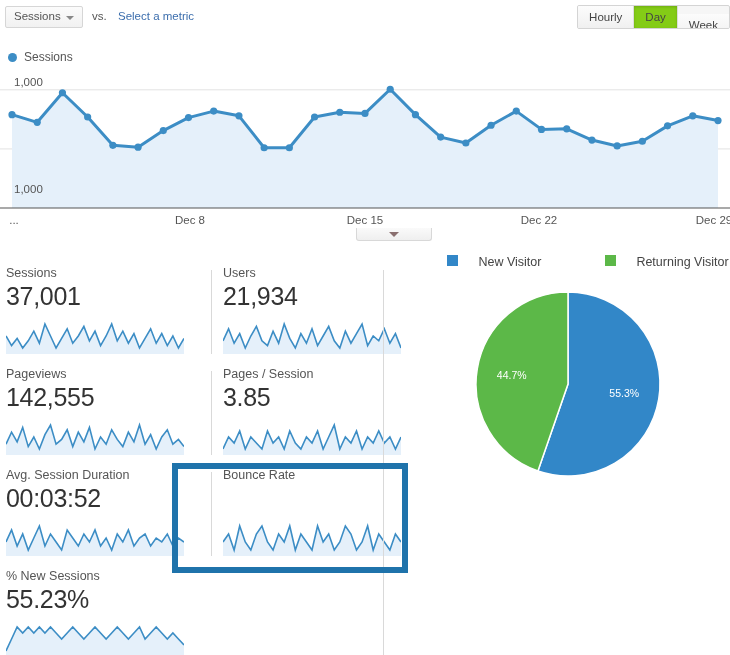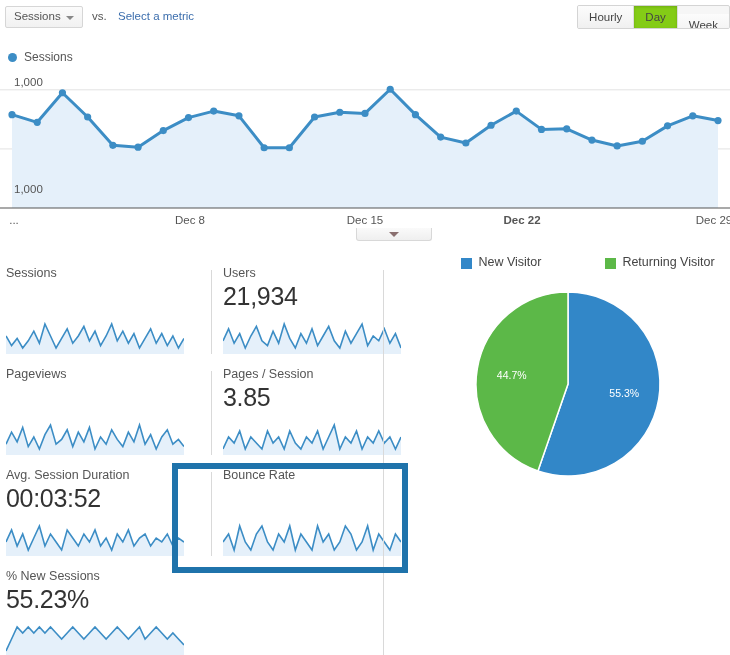--- a/index.html
+++ b/index.html
@@ -215,21 +215,21 @@
     width: 330px; height: 250px;
   }
   #pie-legend {
     position: absolute;
     left: 0; top: 5px;
     width: 330px;
     display: flex;
     justify-content: center;
     gap: 18px;
   }
-  .plegend-item { display: flex; align-items: flex-end; gap: 6px; padding-left: 46px; }
+  .plegend-item { display: flex; align-items: flex-start; gap: 20px; padding-left: 46px; }
   .plegend-swatch { width: 11px; height: 11px; }
   .plegend-text { font-size: 12.5px; color: #444; }
   #pie-svg { position: absolute; left: 0; top: 26px; }
   .pie-pct {
     fill: #ffffff;
     font-family: "Liberation Sans", sans-serif;
     font-size: 10.5px;
   }
 </style>
 </head>
@@ -291,50 +291,52 @@
     <circle cx="617.1428571428571" cy="77.95454545454545" r="3.6" fill="#3c8dc5"></circle>
     <circle cx="642.3571428571429" cy="73.22727272727272" r="3.6" fill="#3c8dc5"></circle>
     <circle cx="667.5714285714286" cy="57.86363636363636" r="3.6" fill="#3c8dc5"></circle>
     <circle cx="692.7857142857143" cy="47.81818181818181" r="3.6" fill="#3c8dc5"></circle>
     <circle cx="718" cy="52.54545454545455" r="3.6" fill="#3c8dc5"></circle>
   </svg>
 <div id="chart-xaxis">
     <div class="xtick" style="left: 14px; top: 2px;">...</div>
     <div class="xtick" style="left: 190px; top: 2px;">Dec 8</div>
     <div class="xtick" style="left: 365px; top: 2px;">Dec 15</div>
-    <div class="xtick" style="left: 522px; top: 2px; font-weight: bold;">Dec 22</div>
+    <div class="xtick" style="left: 539px; top: 2px;">Dec 22</div>
     <div class="xtick" style="left: 714px; top: 2px;">Dec 29</div>
   </div>
 
 <div id="collapse-handle">
   <span class="tri"></span>
 </div>
 
 <div id="metrics">
     <div class="metric-row">
       <div class="metric-card col0">
         <div class="mlabel">Sessions</div>
+        <div class="mvalue">37,001</div>
         <div class="spark"><svg width="178" height="34" viewBox="0 0 178 34" preserveAspectRatio="none">
             <path d="M 0 16 L 5.5625 25.6 L 11.125 18.4 L 16.6875 28 L 22.25 20.8 L 27.8125 11.200000000000003 L 33.375 23.2 L 38.9375 4 L 44.5 16 L 50.0625 28 L 55.625 18.4 L 61.1875 8.799999999999997 L 66.75 23.2 L 72.3125 16 L 77.875 6.399999999999999 L 83.4375 20.8 L 89 11.200000000000003 L 94.5625 25.6 L 100.125 16 L 105.6875 4 L 111.25 20.8 L 116.8125 11.200000000000003 L 122.375 23.2 L 127.9375 13.600000000000001 L 133.5 28 L 139.0625 18.4 L 144.625 8.799999999999997 L 150.1875 23.2 L 155.75 13.600000000000001 L 161.3125 25.6 L 166.875 16 L 172.4375 28 L 178 18.4 L 178 34 L 0 34 Z" fill="#e5f0fa"></path>
             <path d="M 0 16 L 5.5625 25.6 L 11.125 18.4 L 16.6875 28 L 22.25 20.8 L 27.8125 11.200000000000003 L 33.375 23.2 L 38.9375 4 L 44.5 16 L 50.0625 28 L 55.625 18.4 L 61.1875 8.799999999999997 L 66.75 23.2 L 72.3125 16 L 77.875 6.399999999999999 L 83.4375 20.8 L 89 11.200000000000003 L 94.5625 25.6 L 100.125 16 L 105.6875 4 L 111.25 20.8 L 116.8125 11.200000000000003 L 122.375 23.2 L 127.9375 13.600000000000001 L 133.5 28 L 139.0625 18.4 L 144.625 8.799999999999997 L 150.1875 23.2 L 155.75 13.600000000000001 L 161.3125 25.6 L 166.875 16 L 172.4375 28 L 178 18.4" fill="none" stroke="#3c8dc5" stroke-width="1.6"></path>
           </svg></div>
       </div>
       <div class="metric-card col1">
         <div class="sep"></div>
         <div class="mlabel">Users</div>
         <div class="mvalue">21,934</div>
         <div class="spark"><svg width="178" height="34" viewBox="0 0 178 34" preserveAspectRatio="none">
             <path d="M 0 20.8 L 5.5625 8.799999999999997 L 11.125 23.2 L 16.6875 13.600000000000001 L 22.25 28 L 27.8125 16 L 33.375 6.399999999999999 L 38.9375 20.8 L 44.5 25.6 L 50.0625 11.200000000000003 L 55.625 23.2 L 61.1875 4 L 66.75 18.4 L 72.3125 28 L 77.875 13.600000000000001 L 83.4375 23.2 L 89 8.799999999999997 L 94.5625 25.6 L 100.125 16 L 105.6875 6.399999999999999 L 111.25 20.8 L 116.8125 28 L 122.375 11.200000000000003 L 127.9375 23.2 L 133.5 13.600000000000001 L 139.0625 4 L 144.625 25.6 L 150.1875 16 L 155.75 20.8 L 161.3125 8.799999999999997 L 166.875 23.2 L 172.4375 13.600000000000001 L 178 28 L 178 34 L 0 34 Z" fill="#e5f0fa"></path>
             <path d="M 0 20.8 L 5.5625 8.799999999999997 L 11.125 23.2 L 16.6875 13.600000000000001 L 22.25 28 L 27.8125 16 L 33.375 6.399999999999999 L 38.9375 20.8 L 44.5 25.6 L 50.0625 11.200000000000003 L 55.625 23.2 L 61.1875 4 L 66.75 18.4 L 72.3125 28 L 77.875 13.600000000000001 L 83.4375 23.2 L 89 8.799999999999997 L 94.5625 25.6 L 100.125 16 L 105.6875 6.399999999999999 L 111.25 20.8 L 116.8125 28 L 122.375 11.200000000000003 L 127.9375 23.2 L 133.5 13.600000000000001 L 139.0625 4 L 144.625 25.6 L 150.1875 16 L 155.75 20.8 L 161.3125 8.799999999999997 L 166.875 23.2 L 172.4375 13.600000000000001 L 178 28" fill="none" stroke="#3c8dc5" stroke-width="1.6"></path>
           </svg></div>
       </div>
     </div>
     <div class="metric-row">
       <div class="metric-card col0">
         <div class="mlabel">Pageviews</div>
+        <div class="mvalue">142,555</div>
         <div class="spark"><svg width="178" height="34" viewBox="0 0 178 34" preserveAspectRatio="none">
             <path d="M 0 23.2 L 5.5625 11.200000000000003 L 11.125 20.8 L 16.6875 6.399999999999999 L 22.25 25.6 L 27.8125 16 L 33.375 28 L 38.9375 13.600000000000001 L 44.5 4 L 50.0625 23.2 L 55.625 18.4 L 61.1875 8.799999999999997 L 66.75 25.6 L 72.3125 11.200000000000003 L 77.875 20.8 L 83.4375 6.399999999999999 L 89 28 L 94.5625 16 L 100.125 23.2 L 105.6875 8.799999999999997 L 111.25 18.4 L 116.8125 25.6 L 122.375 11.200000000000003 L 127.9375 20.8 L 133.5 4 L 139.0625 23.2 L 144.625 13.600000000000001 L 150.1875 28 L 155.75 16 L 161.3125 8.799999999999997 L 166.875 23.2 L 172.4375 18.4 L 178 25.6 L 178 34 L 0 34 Z" fill="#e5f0fa"></path>
             <path d="M 0 23.2 L 5.5625 11.200000000000003 L 11.125 20.8 L 16.6875 6.399999999999999 L 22.25 25.6 L 27.8125 16 L 33.375 28 L 38.9375 13.600000000000001 L 44.5 4 L 50.0625 23.2 L 55.625 18.4 L 61.1875 8.799999999999997 L 66.75 25.6 L 72.3125 11.200000000000003 L 77.875 20.8 L 83.4375 6.399999999999999 L 89 28 L 94.5625 16 L 100.125 23.2 L 105.6875 8.799999999999997 L 111.25 18.4 L 116.8125 25.6 L 122.375 11.200000000000003 L 127.9375 20.8 L 133.5 4 L 139.0625 23.2 L 144.625 13.600000000000001 L 150.1875 28 L 155.75 16 L 161.3125 8.799999999999997 L 166.875 23.2 L 172.4375 18.4 L 178 25.6" fill="none" stroke="#3c8dc5" stroke-width="1.6"></path>
           </svg></div>
       </div>
       <div class="metric-card col1">
         <div class="sep"></div>
         <div class="mlabel">Pages / Session</div>
         <div class="mvalue">3.85</div>
         <div class="spark"><svg width="178" height="34" viewBox="0 0 178 34" preserveAspectRatio="none">

